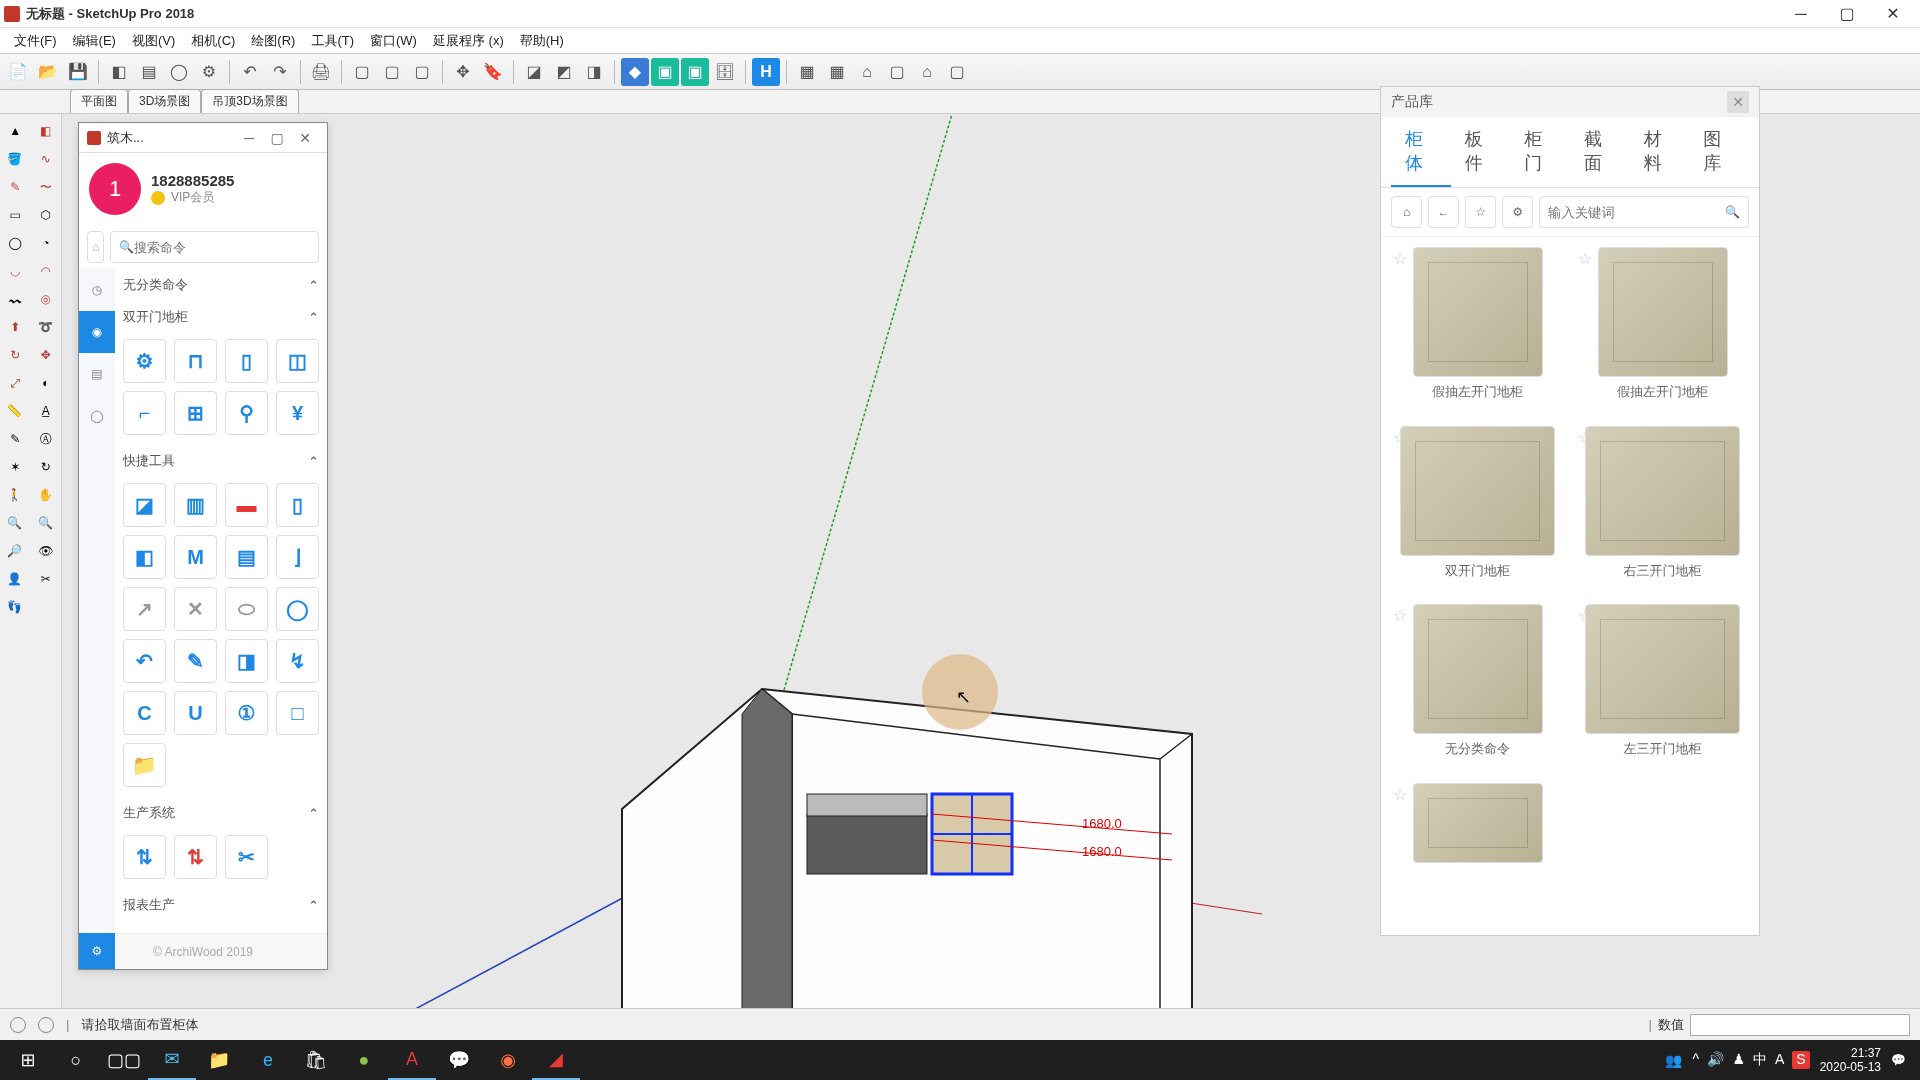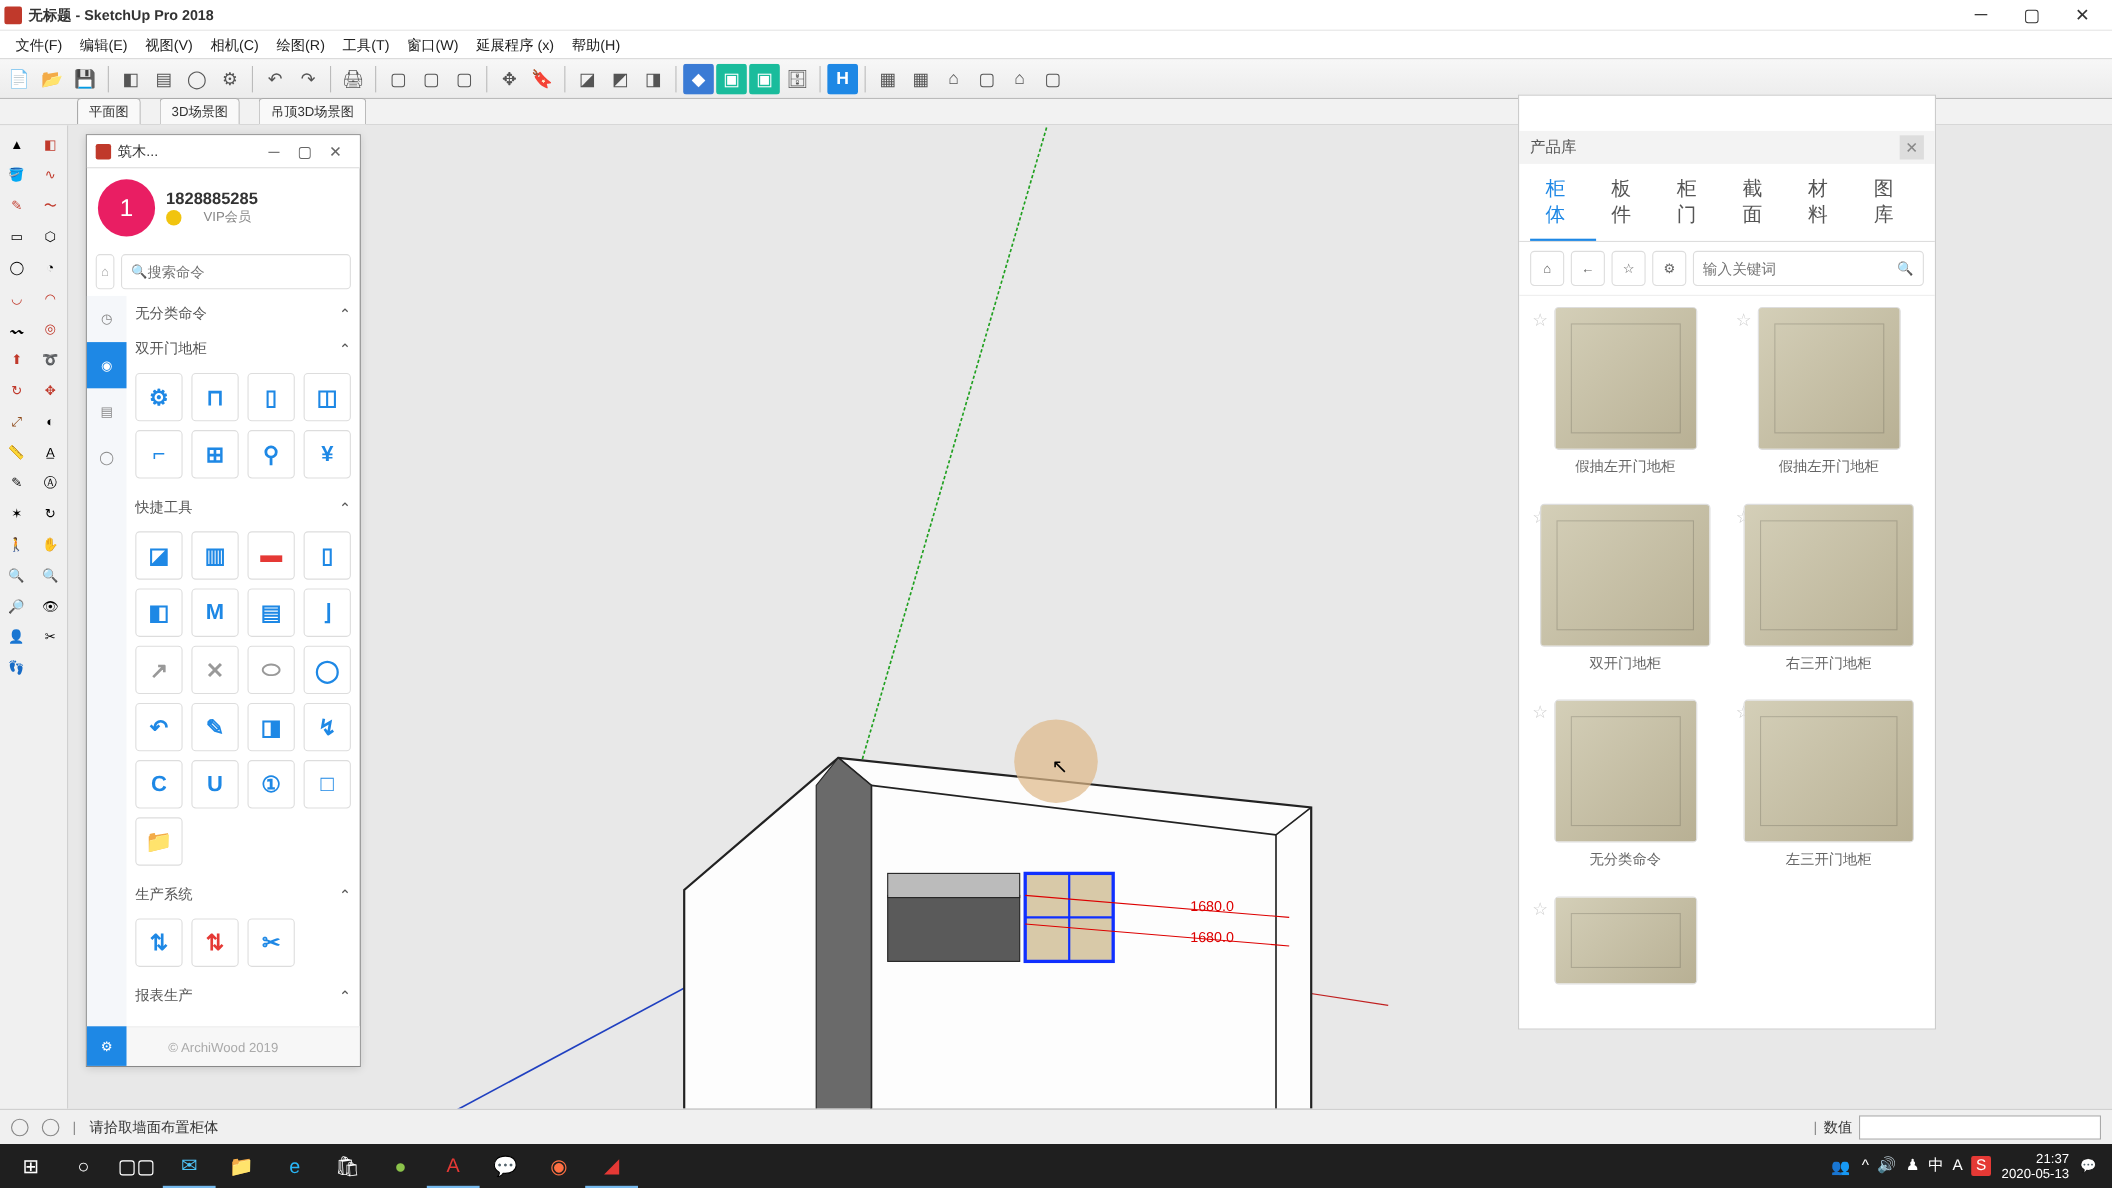--- a/index.html
+++ b/index.html
@@ -17,37 +17,37 @@
 
 
 .toptoolbar { height:36px; background:linear-gradient(#f7f7f7,#ececec); border-bottom:1px solid #bbb; display:flex; align-items:center; padding:0 4px; gap:2px;}
 .toptoolbar .tbtn { width:28px; height:28px; border:1px solid transparent; border-radius:3px; display:flex; align-items:center; justify-content:center; font-size:16px; color:#555;}
 .toptoolbar .sep { width:1px; height:24px; background:#bbb; margin:0 4px;}
 .toptoolbar .blue { background:#3a7bd5; color:#fff; border-radius:3px;}
 .toptoolbar .teal { background:#1abc9c; color:#fff;}
 
 
 .scenetabs { height:24px; background:#f2f2f2; border-bottom:1px solid #ccc; display:flex; align-items:flex-end; padding-left:70px; gap:0;}
-.scenetabs .stab { padding:3px 10px; border:1px solid #aaa; border-bottom:none; background:#f9f9f9; border-radius:4px 4px 0 0; font-size:12px; color:#333; margin-right:17px;}
+.scenetabs .stab { padding:3px 10px; border:1px solid #aaa; border-bottom:none; background:#f9f9f9; border-radius:4px 4px 0 0; font-size:12px; color:#333; margin-right:0;}
 
 
 .lefttools { position:absolute; top:114px; left:0; width:62px; bottom:32px; background:#f0f0f0; border-right:1px solid #ccc; display:flex; flex-direction:row;}
 .lefttools .col { width:31px; display:flex; flex-direction:column; align-items:center; gap:2px; padding-top:4px;}
 .lefttools .lbtn { width:26px; height:26px; display:flex; align-items:center; justify-content:center; border-radius:3px;}
 
 
 .archipanel { position:absolute; top:122px; left:78px; width:250px; height:848px; background:#fff; border:1px solid #888; box-shadow:0 2px 8px rgba(0,0,0,0.15);}
 .archipanel .aphdr { height:30px; background:#fff; display:flex; align-items:center; padding:0 8px; border-bottom:1px solid #ddd;}
 .archipanel .aphdr .apicon{width:14px;height:14px;background:#c0392b;border-radius:2px;margin-right:6px;}
 .archipanel .aphdr .aptitle{flex:1;color:#333;font-size:13px;}
 .archipanel .aphdr .apbtn{width:28px;text-align:center;color:#666;font-size:14px;}
 .archipanel .userrow { display:flex; align-items:center; padding:10px; gap:10px;}
 .archipanel .avatar { width:52px; height:52px; border-radius:50%; background:#e91e63; color:#fff; display:flex; align-items:center; justify-content:center; font-size:22px;}
 .archipanel .uname { font-weight:bold; font-size:15px; color:#333;text-align:right;}
-.archipanel .vip { font-size:12px; color:#888; display:flex; align-items:center; gap:20px;}
+.archipanel .vip { font-size:12px; color:#888; display:flex; align-items:center; gap:6px;}
 .archipanel .vip .badge{width:14px;height:14px;border-radius:50%;background:#f1c40f;display:inline-block;}
 .archipanel .searchrow { display:flex; padding:6px 8px; gap:6px; align-items:center;}
 .archipanel .homebtn{width:32px;height:32px;border:1px solid #ddd;border-radius:4px;display:flex;align-items:center;justify-content:center;color:#aaa;}
 .archipanel .searchbox{flex:1;height:32px;border:1px solid #ddd;border-radius:4px;display:flex;align-items:center;padding:0 8px;color:#aaa;}
 .archipanel .searchbox input{border:none;outline:none;flex:1;font-size:13px;}
 
 .archipanel .body { display:flex; height: calc(100% - 160px);}
 .archipanel .sidetabs { width:36px; background:#f5f7fa; display:flex; flex-direction:column;}
 .archipanel .stbtn { height:42px; display:flex; align-items:center; justify-content:center; color:#888;}
 .archipanel .stbtn.active { background:#1e88e5; color:#fff;}
@@ -55,21 +55,21 @@
 .archipanel .section-hdr { height:32px; display:flex; align-items:center; justify-content:space-between; font-size:13px; color:#555; cursor:pointer;}
 .archipanel .grid { display:grid; grid-template-columns:repeat(4,1fr); gap:8px; padding:6px 0 10px 0;}
 .archipanel .gbtn { height:44px; border:1px solid #ddd; border-radius:4px; display:flex; align-items:center; justify-content:center; font-size:20px; color:#1e88e5; font-weight:bold;}
 .archipanel .gbtn.gray{color:#999;}
 .archipanel .gbtn.red{color:#e53935;}
 .archipanel .footer { position:absolute; bottom:0; left:0; right:0; height:36px; display:flex; align-items:center; justify-content:center; background:#f7f7f7; border-top:1px solid #eee; color:#aaa; font-size:12px;}
 .archipanel .footer .gearicon{position:absolute;left:0;bottom:0;width:36px;height:36px;background:#1e88e5;color:#fff;display:flex;align-items:center;justify-content:center;}
 
 
 .prodlib { position:absolute; top:86px; right:160px; width:380px; height:850px; background:#fff; border:1px solid #ccc;}
-.prodlib .plhdr { height:30px; background:#f3f3f3; display:flex; align-items:center; padding:0 10px; font-size:14px; color:#555; justify-content:space-between;margin-top:32px;}
+.prodlib .plhdr { height:30px; background:#f3f3f3; display:flex; align-items:center; padding:0 10px; font-size:14px; color:#555; justify-content:space-between;}
 .prodlib .plhdr .cls{width:22px;height:22px;background:#ddd;display:flex;align-items:center;justify-content:center;color:#888;}
 .prodlib .pltabs { display:flex; border-bottom:1px solid #ddd; padding:0 10px;}
 .prodlib .pltab { padding:10px 14px; color:#555; font-size:18px; border-bottom:2px solid transparent;}
 .prodlib .pltab.active { color:#1e88e5; border-bottom-color:#1e88e5;}
 .prodlib .pltoolrow { display:flex; align-items:center; padding:8px 10px; gap:6px; border-bottom:1px solid #eee;}
 .prodlib .plicon{width:32px;height:32px;border:1px solid #ddd;border-radius:4px;display:flex;align-items:center;justify-content:center;color:#666;}
 .prodlib .plsearch{flex:1;height:32px;border:1px solid #ddd;border-radius:4px;display:flex;align-items:center;padding:0 8px;}
 .prodlib .plsearch input{border:none;outline:none;flex:1;}
 .prodlib .catselect { margin:8px 10px; height:36px; border:1px solid #ddd; border-radius:4px; display:flex; align-items:center; justify-content:space-between; padding:0 12px; color:#555;}
 .prodlib .plgrid { display:grid; grid-template-columns:1fr 1fr; gap:12px; padding:10px; overflow-y:auto; height:calc(100% - 200px);}

